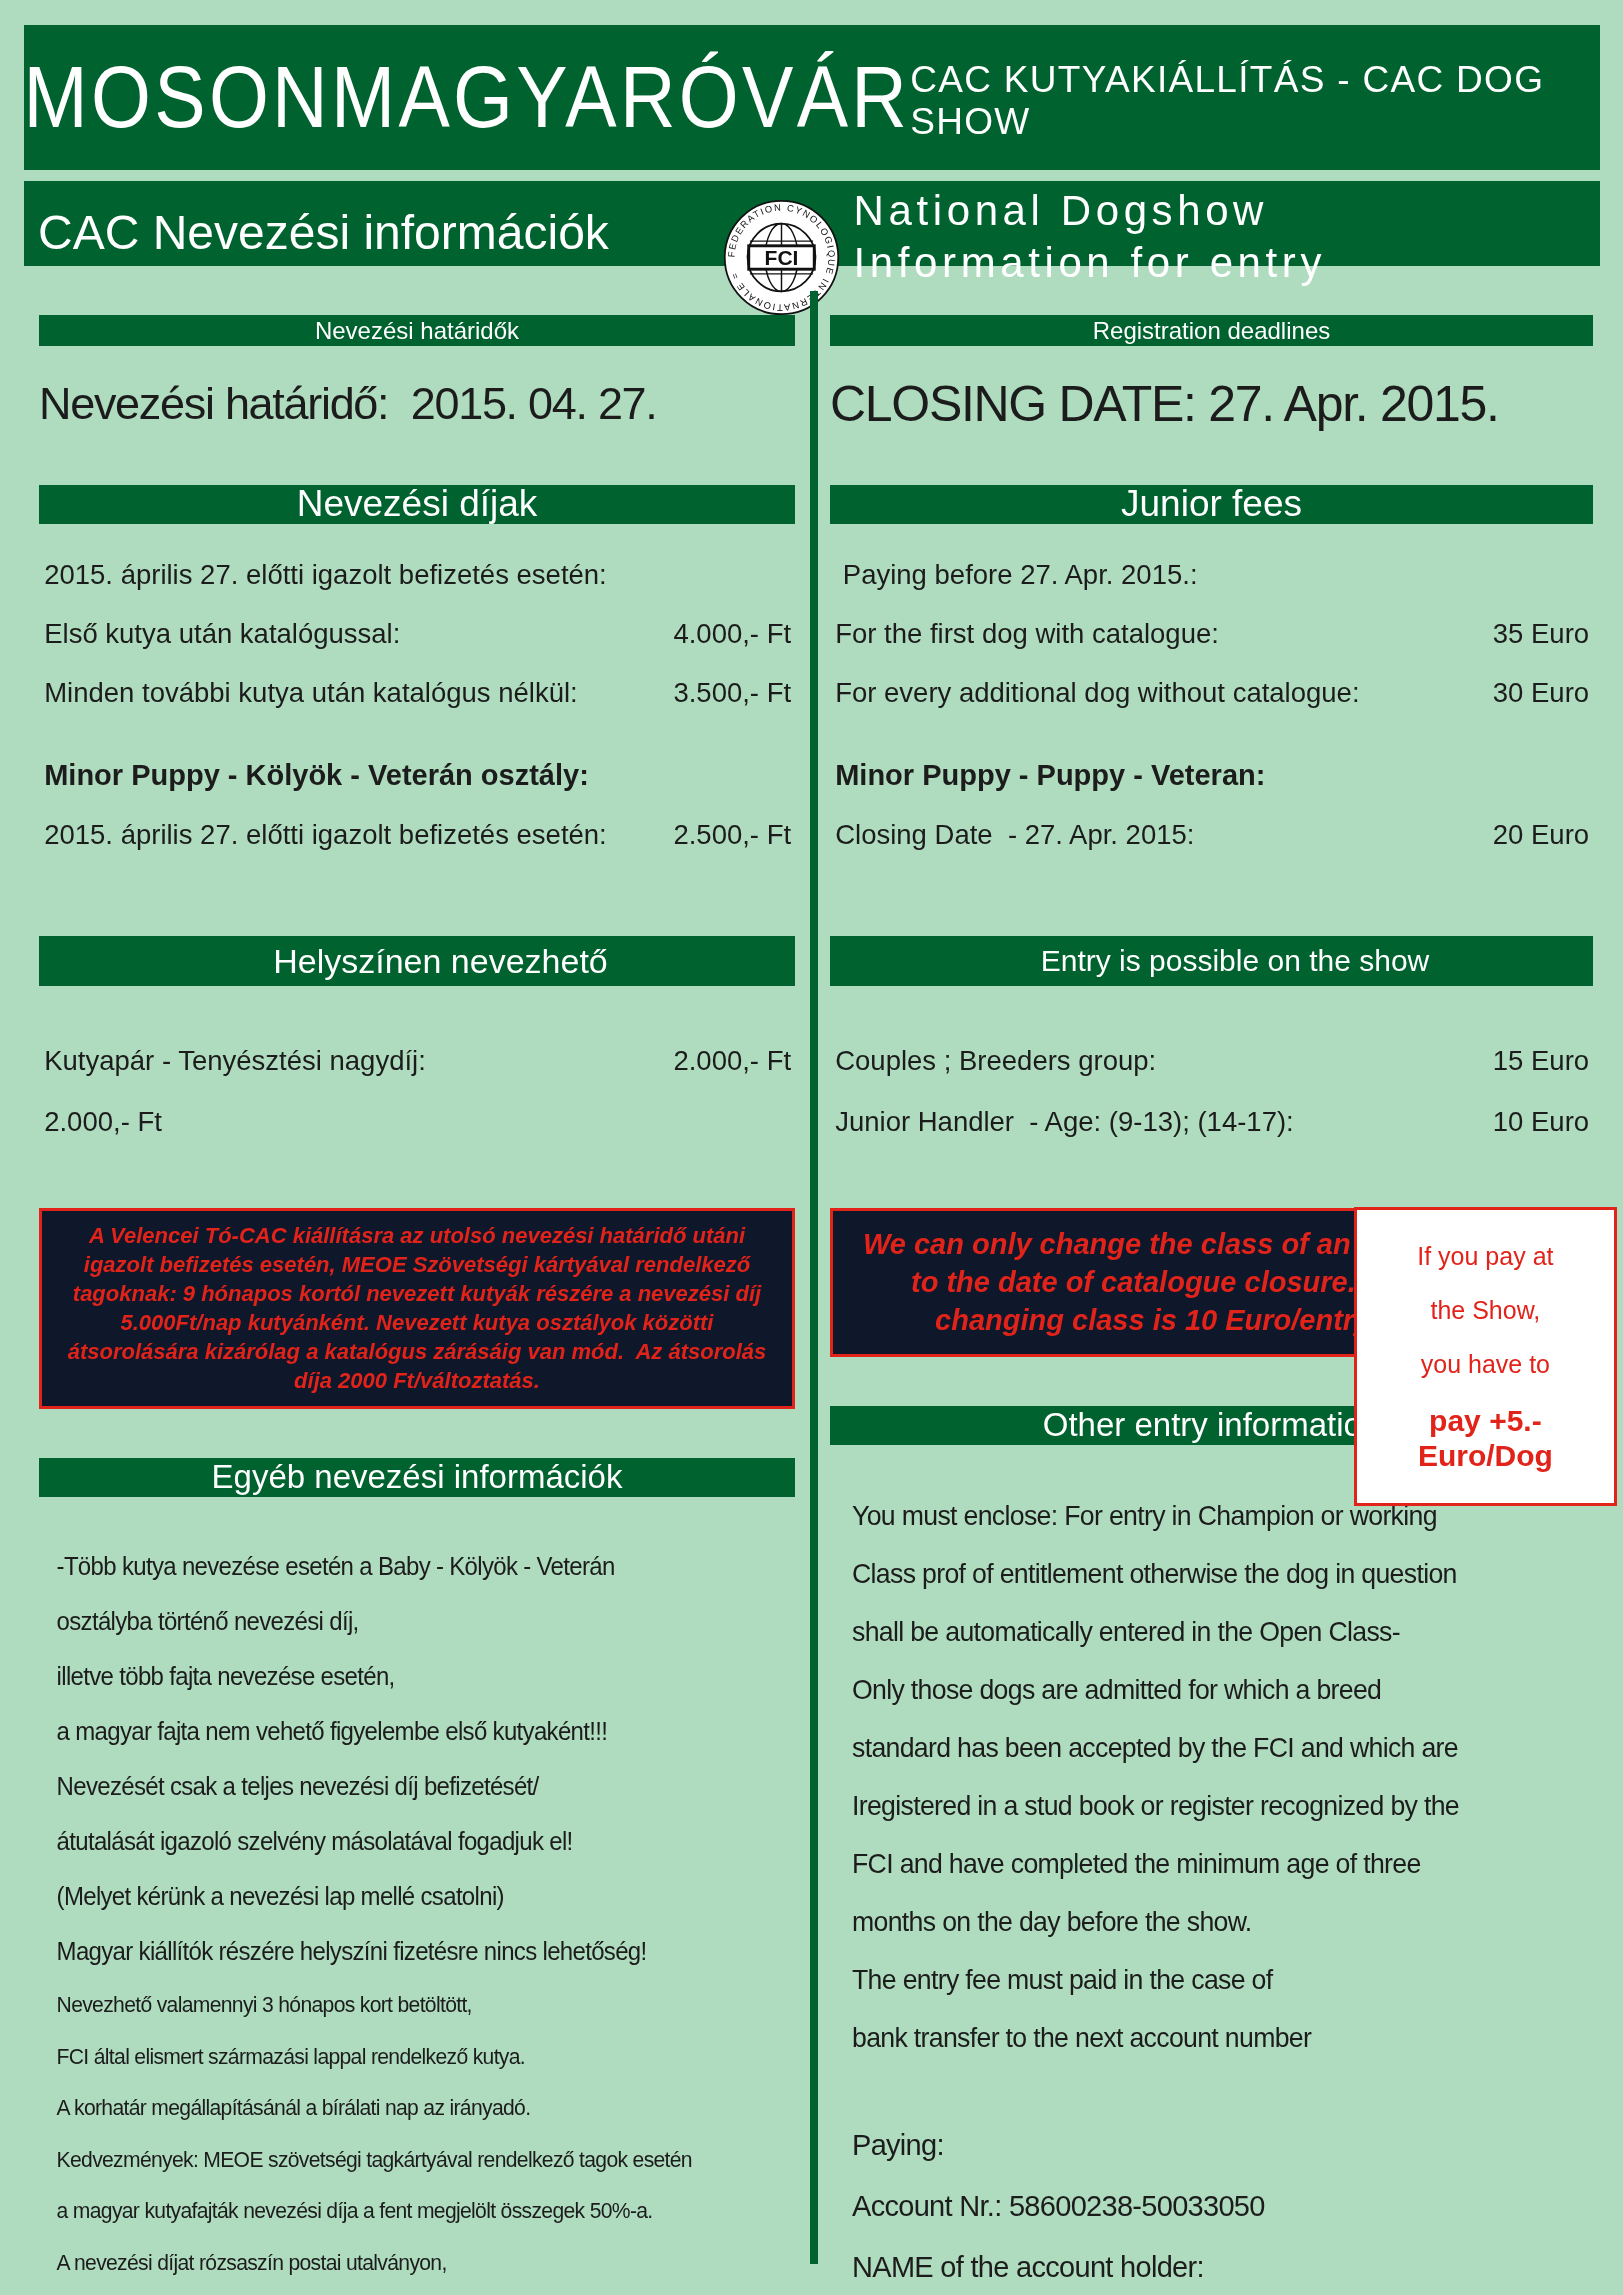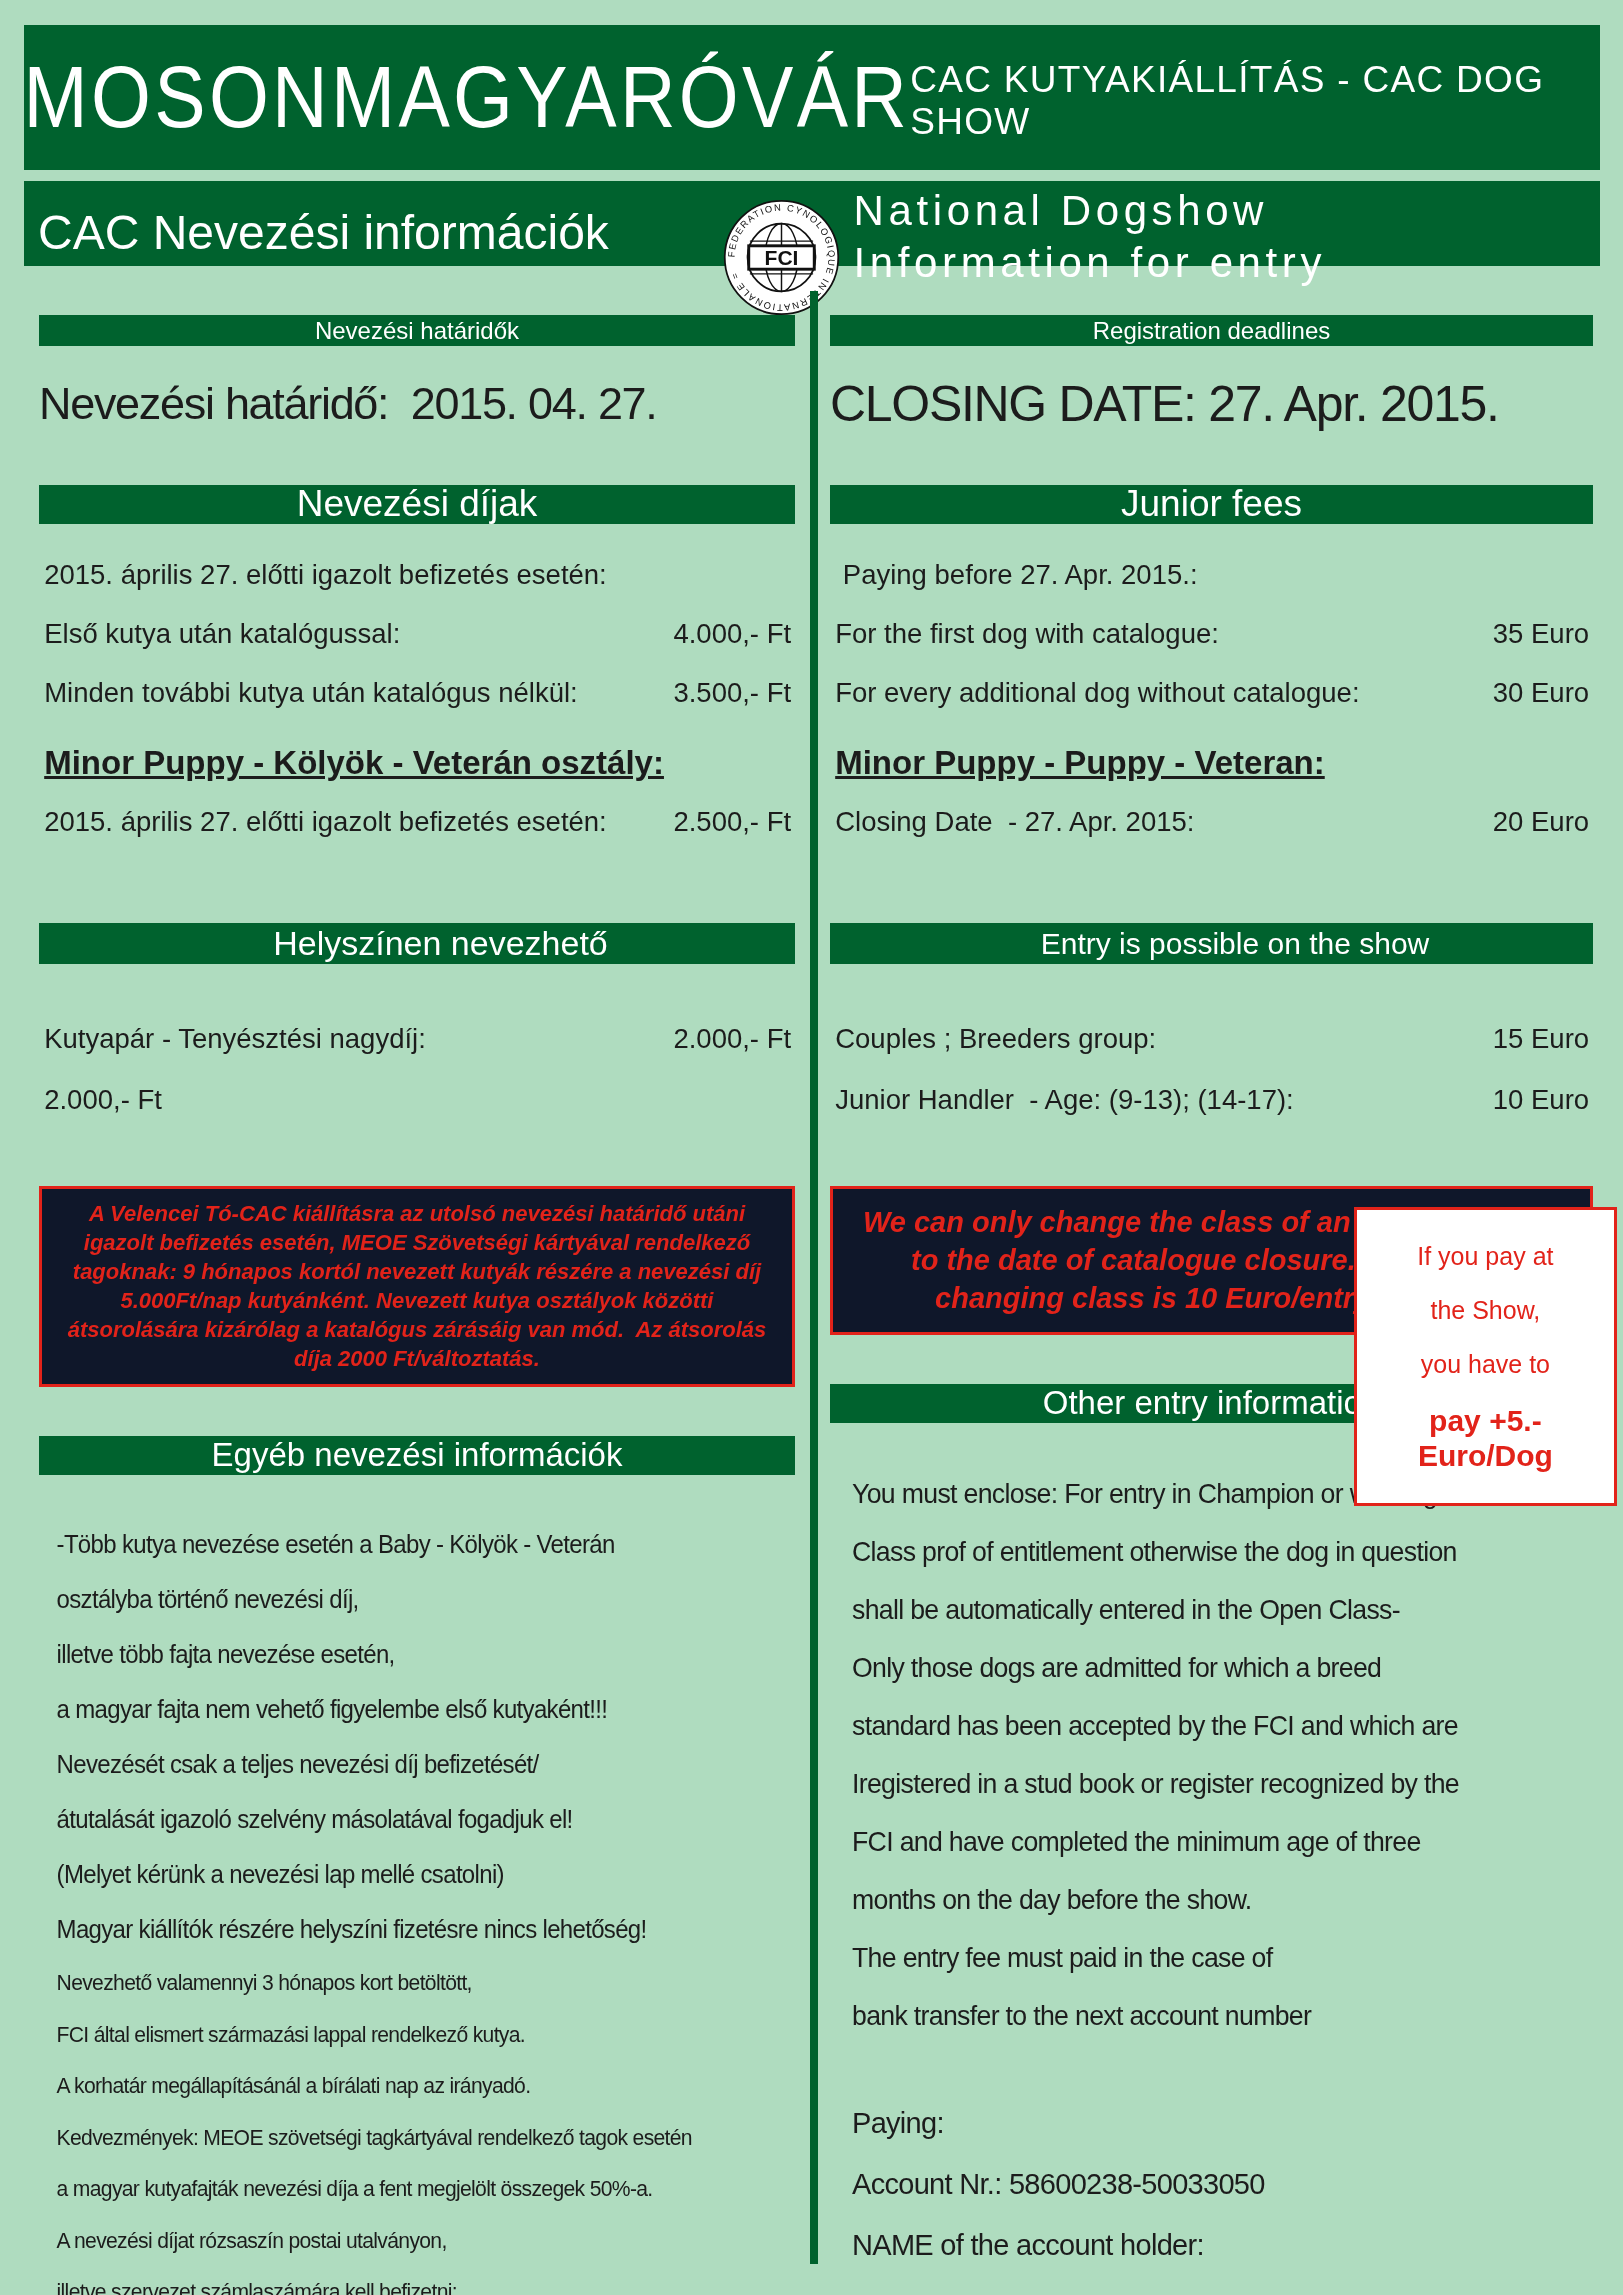--- a/index.html
+++ b/index.html
@@ -33,27 +33,27 @@
   
   .divider{position:absolute;left:810px;top:291px;width:7.9px;height:1973px;background:#00622e;}
   
   .col{position:absolute;top:291px;}
   .col-left{left:39px;width:756px;}
   .col-right{left:830px;width:763px;}
   .bar{display:flex;align-items:center;}
   .bar.center{justify-content:center;}
   .bar-sm{height:31px;font-size:24px;}
   .bar-lg{height:39px;font-size:37px;margin-top:15.7px;}
-  .bar-md{height:41px;font-size:34px;margin-top:48px;padding-left:47px;}
+  .bar-md{height:50px;font-size:34px;margin-top:48px;padding-left:47px;}
   .bar-info{height:39px;font-size:33px;margin-top:13px;}
   .bigline{font-size:45px;line-height:58px;margin-top:5.2px;letter-spacing:-1.3px;}
   .closing{font-size:50px;line-height:58px;margin-top:5.2px;letter-spacing:-1.3px;}
   .intro{font-size:27.5px;line-height:35px;margin-top:9.2px;padding-left:5.2px;}
   .feerow{display:flex;justify-content:space-between;font-size:27.5px;line-height:35px;padding:0 3.9px 0 5.2px;}
-  .minorhead{font-size:33px;line-height:35px;font-weight:bold;margin-top:11px;padding-left:5.2px;text-decoration:underline;}
+  .minorhead{font-size:29px;line-height:35px;font-weight:bold;margin-top:24px;padding-left:5.2px;}
   .onsrow{display:flex;justify-content:space-between;font-size:27.5px;line-height:37px;padding:0 3.9px 0 5.2px;}
   .onsblock{margin-top:7.9px;}
   .warnbox{
     margin-top:7.9px;border:3.3px solid #e2231a;background:#0f172a;
     color:#e2231a;font-weight:bold;font-style:italic;text-align:center;
   }
   .warnbox-left{font-size:22px;line-height:29px;padding:10.5px 17px;}
   .warnbox-right{font-size:29px;line-height:38px;padding:14.4px 26px;}
   .info-a{font-size:25px;line-height:31px;}
   .info-b{font-size:22px;line-height:27.5px;}

